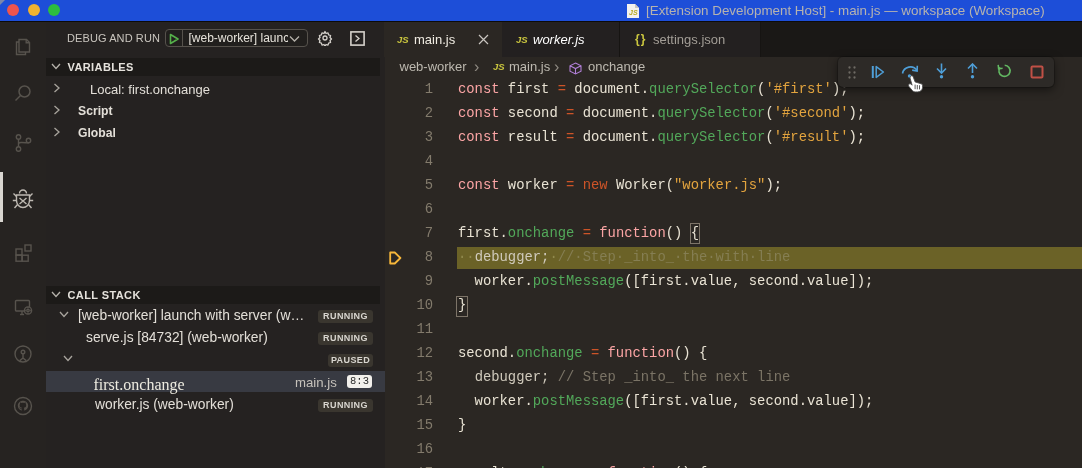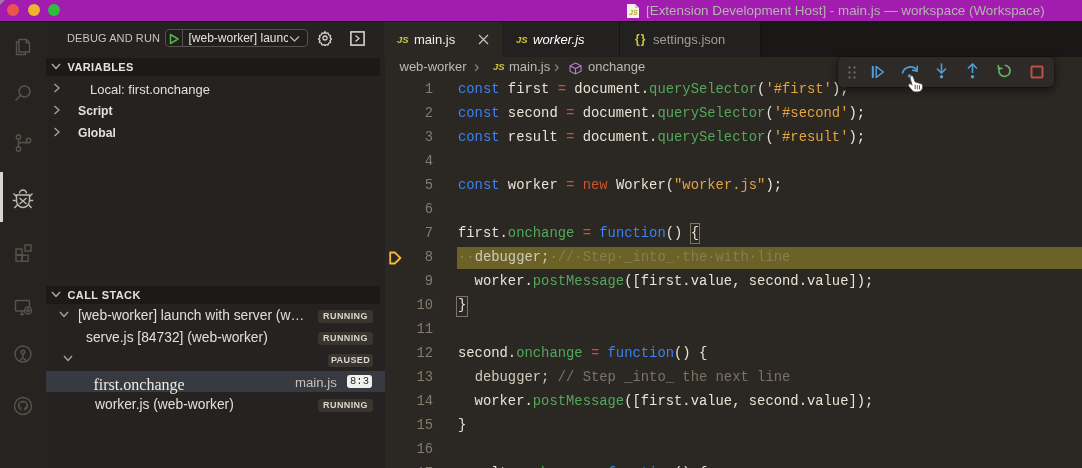--- a/index.html
+++ b/index.html
@@ -1,18 +1,18 @@
 <!DOCTYPE html>
 <html><head><meta charset="utf-8"><style>
 *{margin:0;padding:0;box-sizing:border-box}
 html,body{width:1082px;height:468px;overflow:hidden;background:#2b2723}
 body{position:relative;font-family:"Liberation Sans",sans-serif;-webkit-font-smoothing:antialiased}
 .abs{position:absolute}
 
-#titlebar{position:absolute;left:0;top:0;width:1082px;height:22px;background:#a21caf;border-bottom:1px solid #0c0b0a}
+#titlebar{position:absolute;left:0;top:0;width:1082px;height:22px;background:#1d4ed8;border-bottom:1px solid #0c0b0a}
 .light{position:absolute;top:4px;width:12px;height:12px;border-radius:50%}
 #title{position:absolute;left:646px;top:3px;font-size:13.4px;color:#b6b3af;white-space:nowrap}
 
 #actbar{position:absolute;left:0;top:22px;width:46px;height:446px;background:#262321}
 .aicon{position:absolute;left:12px}
 #actind{position:absolute;left:0;top:150px;width:2.5px;height:50px;background:#d9d6d1}
 
 #sidebar{position:absolute;left:46px;top:22px;width:339px;height:446px;background:#252221}
 #sbtitle{position:absolute;left:21px;top:10px;font-size:11px;color:#c9c5be;letter-spacing:.1px}
 #cfgbox{position:absolute;left:118.5px;top:6.5px;width:143px;height:18px;border:1px solid #56524c;border-radius:4px;background:#211f1d}
@@ -29,21 +29,21 @@
 .tab{position:absolute;top:0;height:35px}
 .tabtx{font-size:13px;position:absolute;top:10px}
 .jsic{position:absolute;top:12px;font-size:9.5px;font-weight:bold;font-style:italic;color:#cbc73f}
 #bcrumb{position:absolute;left:0;top:35px;width:697px;height:20px;background:#2b2723;font-size:13px;color:#bdb9b0}
 #bcrumb span{position:absolute;top:2px;white-space:nowrap}
 .bsep{color:#8f8a82;font-size:16px;margin-top:-1.5px}
 
 #code{position:absolute;left:0;top:0;width:697px;height:446px}
 .cl{position:absolute;left:0;white-space:pre;font-family:"Liberation Mono",monospace;font-size:13.85px;line-height:24px;height:24px;color:#e9e3d4}
 .num{position:absolute;left:0;width:48px;text-align:right;font-family:"Liberation Mono",monospace;font-size:13.85px;line-height:24px;color:#837b6c}
-.g{color:#3b82f6}.m{color:#52a85a}.o{color:#cd5428}.s{color:#e3a43e}.c{color:#7b7466}.w{color:#918a4e}.c8{color:#857e53}.dbg{color:#d0cabc}
+.g{color:#fca5a5}.m{color:#52a85a}.o{color:#cd5428}.s{color:#e3a43e}.c{color:#7b7466}.w{color:#918a4e}.c8{color:#857e53}.dbg{color:#d0cabc}
 #l8strip{position:absolute;left:72px;top:225px;width:625px;height:22px;background:#6b6227}
 .bbox{position:absolute;border:1px solid #7d7468}
 
 #dtoolbar{position:absolute;left:453px;top:35px;width:216px;height:30px;background:#2d2a27;border-radius:5px;box-shadow:0 3px 10px rgba(0,0,0,.5),0 0 0 1px rgba(0,0,0,.2)}
 
 #cursor{position:absolute;left:521px;top:53px}
 </style></head>
 <body>
 
 <div id="titlebar">

